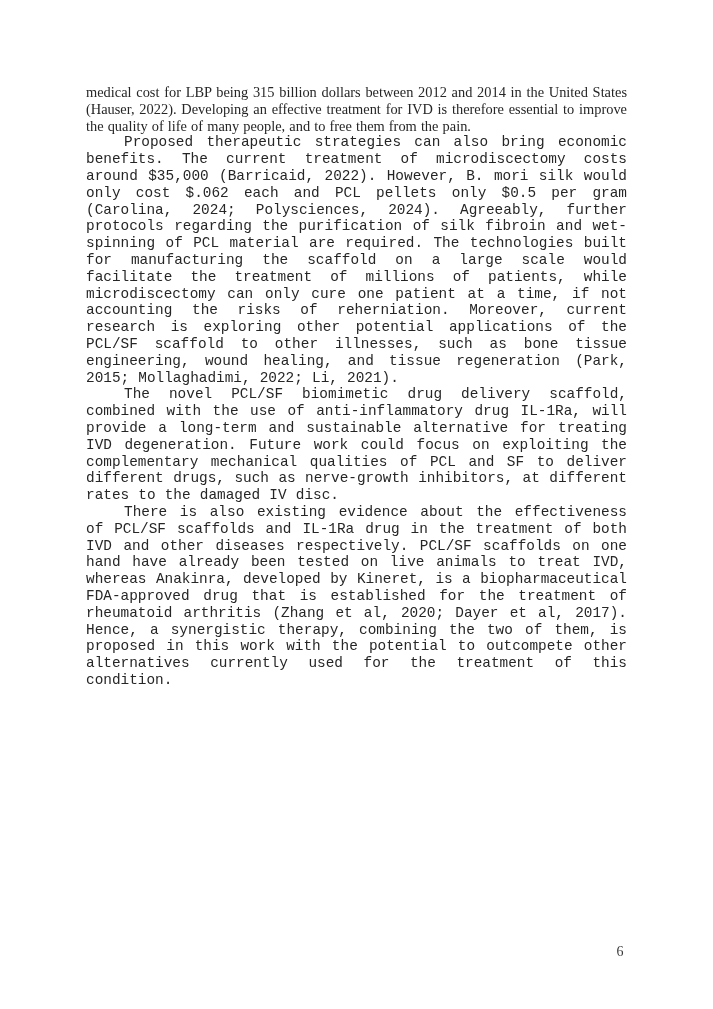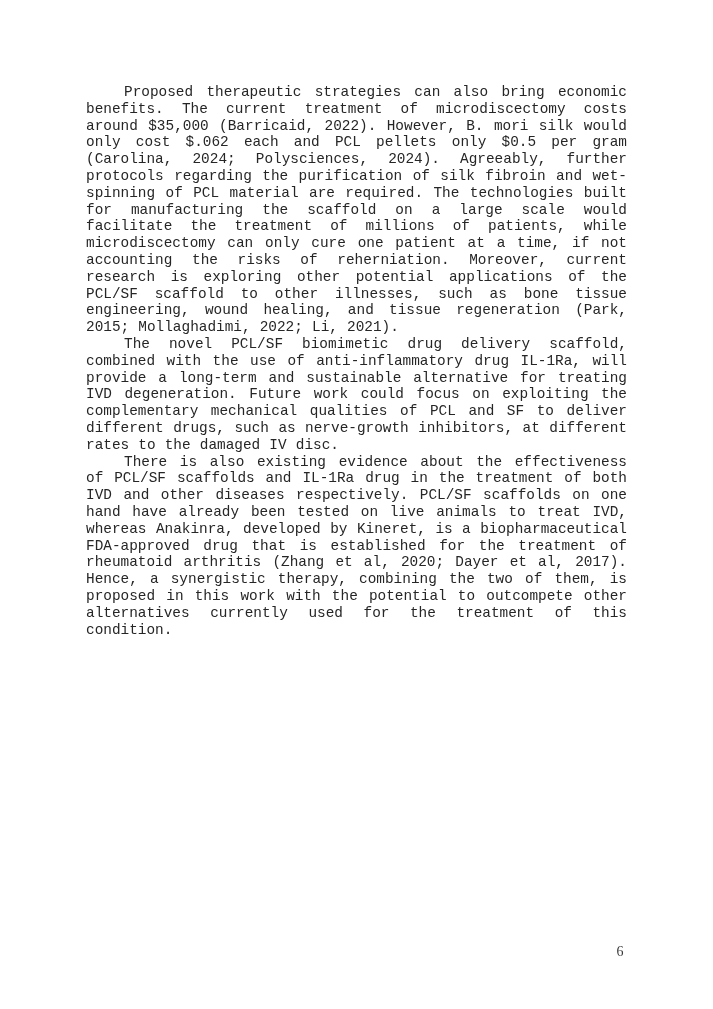--- a/index.html
+++ b/index.html
@@ -54,20 +54,21 @@
     filter: blur(0.25px);
   }
 </style>
 </head>
 <body>
 
 <div class="page">
 
   <div class="text-block">
 
+    <p class="para">medical cost for LBP being 315 billion dollars between 2012 and 2014 in the United States (Hauser, 2022). Developing an effective treatment for IVD is therefore essential to improve the quality of life of many people, and to free them from the pain.</p>
 
     <p class="para indent">Proposed therapeutic strategies can also bring economic benefits. The current treatment of microdiscectomy costs around $35,000 (Barricaid, 2022). However, B. mori silk would only cost $.062 each and PCL pellets only $0.5 per gram (Carolina, 2024; Polysciences, 2024). Agreeably, further protocols regarding the purification of silk fibroin and wet-spinning of PCL material are required. The technologies built for manufacturing the scaffold on a large scale would facilitate the treatment of millions of patients, while microdiscectomy can only cure one patient at a time, if not accounting the risks of reherniation. Moreover, current research is exploring other potential applications of the PCL/SF scaffold to other illnesses, such as bone tissue engineering, wound healing, and tissue regeneration (Park, 2015; Mollaghadimi, 2022; Li, 2021).</p>
 
     <p class="para indent">The novel PCL/SF biomimetic drug delivery scaffold, combined with the use of anti-inflammatory drug IL-1Ra, will provide a long-term and sustainable alternative for treating IVD degeneration. Future work could focus on exploiting the complementary mechanical qualities of PCL and SF to deliver different drugs, such as nerve-growth inhibitors, at different rates to the damaged IV disc.</p>
 
     <p class="para indent">There is also existing evidence about the effectiveness of PCL/SF scaffolds and IL-1Ra drug in the treatment of both IVD and other diseases respectively. PCL/SF scaffolds on one hand have already been tested on live animals to treat IVD, whereas Anakinra, developed by Kineret, is a biopharmaceutical FDA-approved drug that is established for the treatment of rheumatoid arthritis (Zhang et al, 2020; Dayer et al, 2017). Hence, a synergistic therapy, combining the two of them, is proposed in this work with the potential to outcompete other alternatives currently used for the treatment of this condition.</p>
 
     <h2 class="references-heading">References</h2>
 
   </div>

